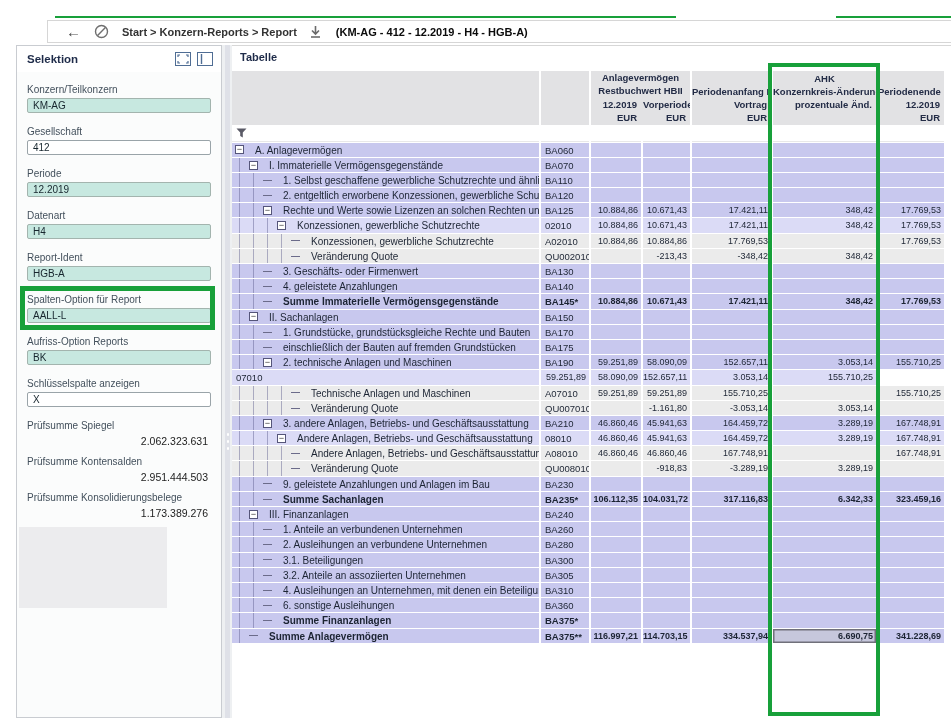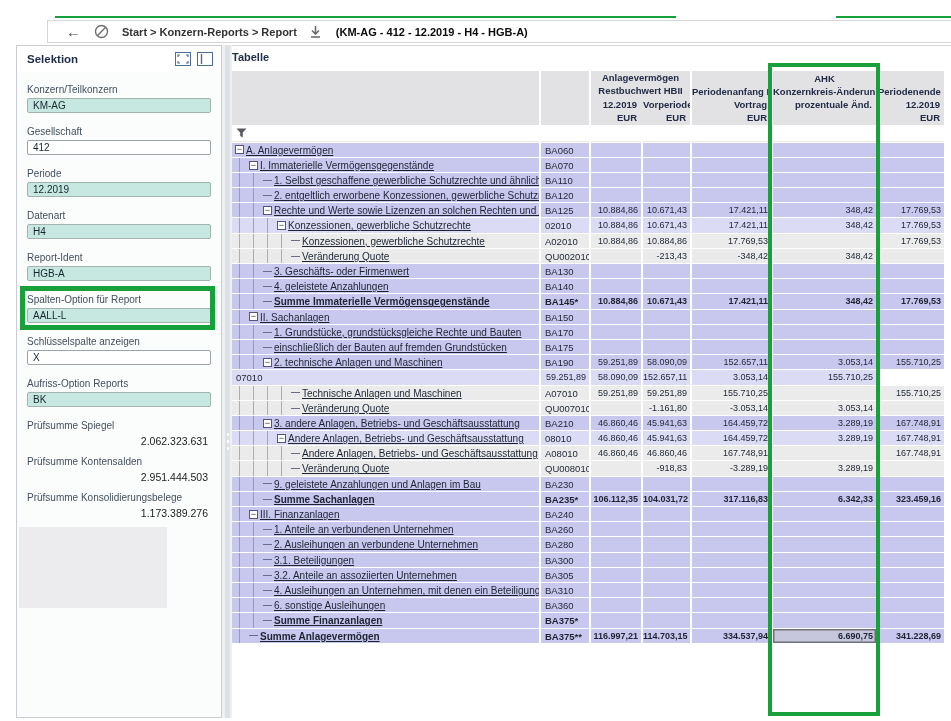--- a/index.html
+++ b/index.html
@@ -39,21 +39,21 @@
     color:#17262e;padding:1px 0 0 5px;line-height:12px;}
   .fvalue.ro{background:#c7e8e0;border-color:#a3b4ae;}
   .ann-box{position:absolute;left:-7px;right:-4px;top:-8px;bottom:-7px;border:5px solid #18a03a;pointer-events:none;}
   .csum{margin-bottom:9px;}
   .cslabel{font-size:10px;color:#43505c;margin-bottom:4px;}
   .csvalue{font-size:10.5px;color:#1c1c1c;text-align:right;padding-right:3px;}
   #sidebar-grayblock{position:absolute;left:2px;top:481px;width:148px;height:81px;background:#ececee;}
 
   
   #tablepanel{position:absolute;left:232px;top:45px;width:719px;height:673px;background:#fff;border-top:1px solid #d7d7d7;}
-  #table-title{position:absolute;left:0;top:5px;font-size:11px;font-weight:bold;color:#1e2b49;}
+  #table-title{position:absolute;left:8px;top:5px;font-size:11px;font-weight:bold;color:#1e2b49;}
 
   .tgrid{display:grid;grid-template-columns:307px 48px 50px 47px 79px 103px 66px;column-gap:2px;background:#fff;}
   #thead{position:absolute;left:0;top:25px;width:712px;height:54px;}
   .hcell{background:#e2e2e4;font-size:9.5px;font-weight:bold;color:#232c46;overflow:hidden;}
   .hline{height:13px;line-height:13px;white-space:nowrap;}
   .hr{text-align:right;padding-right:4px;}
   .hc{text-align:center;}
   #hgroup{grid-column:3/5;display:flex;flex-direction:column;}
   #hgroup .subrow{display:grid;grid-template-columns:50px 47px;column-gap:2px;margin-top:1px;}
   #hgroup .subcell{background:#e2e2e4;}
@@ -71,21 +71,21 @@
   .sb .cell{background:#dbdbf6;}
   .sc .cell{background:#ebebeb;}
   .cell.tree{position:relative;}
   .cell.key{padding-left:4px;font-size:9.5px;}
   .cell.num{text-align:right;padding-right:3px;font-size:9px;}
   .bold .cell{font-weight:bold;}
   .guide{position:absolute;top:0;bottom:0;width:0;border-left:1px solid rgba(90,90,140,.45);}
   .twisty{display:inline-block;width:9px;height:9px;border:1px solid #55557a;background:#fff;
     font-size:9px;line-height:7px;text-align:center;color:#333;vertical-align:middle;margin-top:-2px;}
   .dash{display:inline-block;width:9px;height:0;border-top:1px solid #6b6b8a;vertical-align:middle;margin-top:-2px;}
-  .tname{margin-left:2px;text-decoration:underline;}
+  .tname{margin-left:11px;}
   .cell.num.sel{background:#c6c7dc;box-shadow:inset 0 0 0 1.5px #70707a;}
 
   
   #ann-col{position:absolute;left:536px;top:17px;width:112px;height:653px;border:4px solid #18a03a;pointer-events:none;}
 
   svg{display:block;}
 </style>
 </head>
 <body>
 
@@ -149,26 +149,26 @@
           <div class="fgroup">
             <div class="flabel">Report-Ident</div>
             <div class="fvalue ro">HGB-A</div>
           </div>
           <div class="fgroup">
             <div class="ann-box"></div>
             <div class="flabel">Spalten-Option für Report</div>
             <div class="fvalue ro">AALL-L</div>
           </div>
           <div class="fgroup">
+            <div class="flabel">Aufriss-Option Reports</div>
+            <div class="fvalue ro">BK</div>
+          </div>
+          <div class="fgroup">
             <div class="flabel">Schlüsselspalte anzeigen</div>
             <div class="fvalue">X</div>
-          </div>
-          <div class="fgroup">
-            <div class="flabel">Aufriss-Option Reports</div>
-            <div class="fvalue ro">BK</div>
           </div>
         </div>
       <div>
           <div class="csum">
             <div class="cslabel">Prüfsumme Spiegel</div>
             <div class="csvalue">2.062.323.631</div>
           </div>
           <div class="csum">
             <div class="cslabel">Prüfsumme Kontensalden</div>
             <div class="csvalue">2.951.444.503</div>

